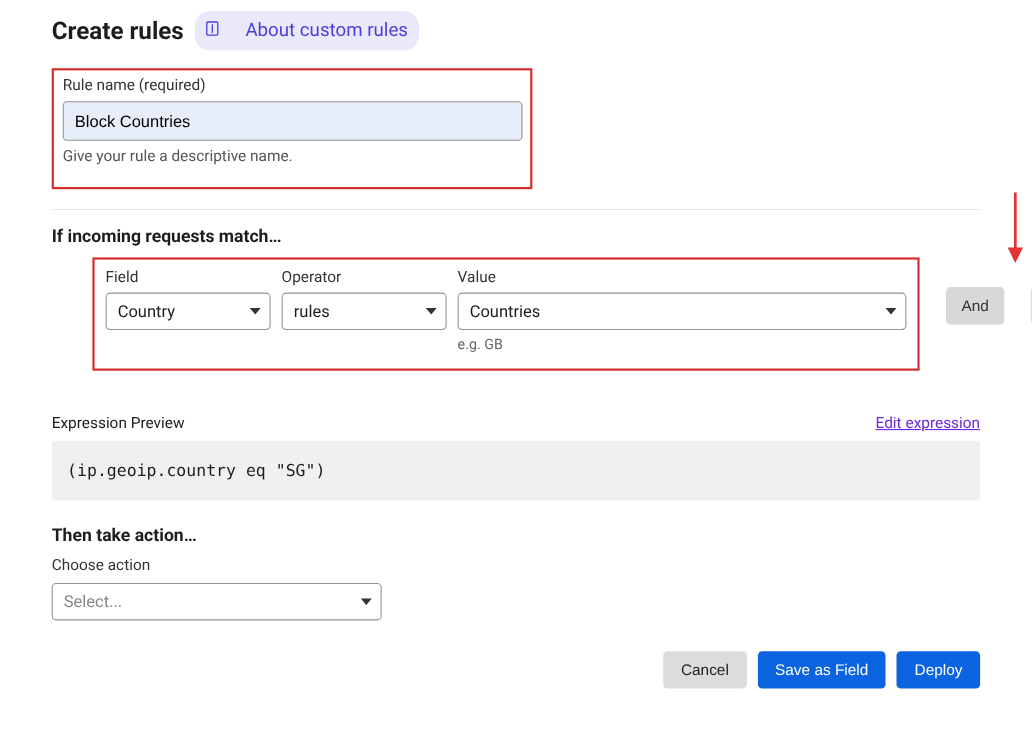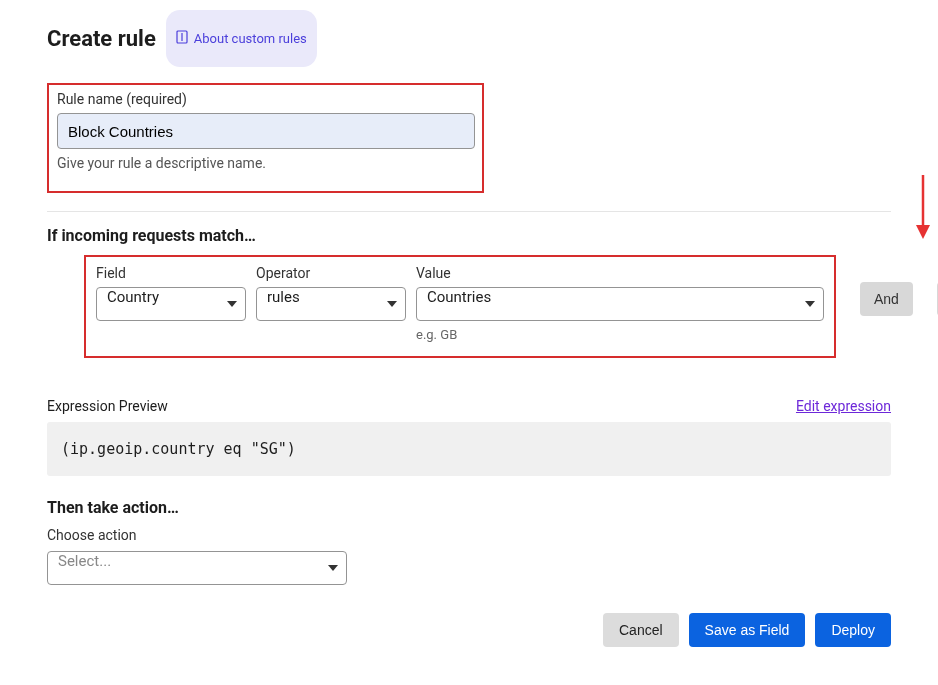--- a/index.html
+++ b/index.html
@@ -7,23 +7,23 @@
     font-family: -apple-system, BlinkMacSystemFont, "Segoe UI", Roboto, Helvetica, Arial, sans-serif;
     margin: 0;
     padding: 0 47px;
     font-size: 14px;
     color: #1d1d1d;
     background: #fff;
   }
   .header { display:flex; align-items:center; gap:10px; margin-top:10px; }
   .page-title { font-size:22px; font-weight:700; }
   .about-chip {
-    display:inline-flex; align-items:center; gap:6px;
+    display:inline-flex; align-items:center; gap:24px;
     background:#eae9fa; color:#4b3fdb;
-    font-size:13px; padding:20px 10px; border-radius:14px;
+    font-size:17px; padding:8px 10px; border-radius:14px;
     cursor:pointer;
   }
   .about-chip svg { width:12px; height:14px; }
   .redbox { border:2px solid #d62d2d; }
   .section-rulename { margin-top:16px; padding:6px 8px 20px 8px; width:437px; }
   .lbl { font-size:14px; color:#333; margin-bottom:6px; display:block;}
   .txt-input {
     width:418px; height:36px; border:1px solid #949494;
     border-radius:4px; padding:0 10px; font-size:15px;
     background:#e7edf9;
@@ -32,21 +32,21 @@
   hr { border:none; border-top:1px solid #e5e5e5; margin:18px 0 14px 0; }
   .section-title { font-weight:700; font-size:16px; margin-bottom:10px; }
   .match-row { display:flex; align-items:flex-start; gap:24px;padding-left:37px; }
   .match-redbox { display:flex; gap:10px; padding:8px 10px 14px 10px; flex:0 0 737px; }
   .col { display:flex; flex-direction:column; }
   .col-field { width:150px; }
   .col-op { width:150px; }
   .col-value { width:408px; }
   .select {
     position:relative; border:1px solid #949494; border-radius:4px;
-    height:34px; display:flex; align-items:flex-start; padding:0 28px 0 10px;
+    height:34px; display:flex; align-items:center; padding:0 28px 0 10px;
     background:#fff; cursor:pointer;
     font-size:15px;
   }
   .caret {
     position:absolute; right:8px; top:50%; transform:translateY(-50%);
     width:0;height:0;border-left:5px solid transparent;border-right:5px solid transparent;
     border-top:6px solid #333;
   }
   .eg { color:#666; font-size:13px; margin-top:6px; }
   .logic-btn {
@@ -74,21 +74,21 @@
   .btn-blue { background:#0b63e0; color:#fff; }
   .page-bottom-line { border-top:1px solid #ddd; margin-top:0; }
   .wrap { position:relative; }
 </style>
 </head>
 <body>
 
 <div class="wrap">
 
   <div class="header">
-    <div class="page-title">Create rule</div>
+    <div class="page-title">Create rules</div>
     <div class="about-chip">
       <span>
         <svg viewBox="0 0 12 14" fill="none" stroke="#4b3fdb" stroke-width="1.2">
           <rect x="1" y="1" width="10" height="12" rx="1"></rect>
           <line x1="6" y1="3" x2="6" y2="11"></line>
         </svg>
       </span>
       <span>About custom rules</span>
     </div>
   </div>

